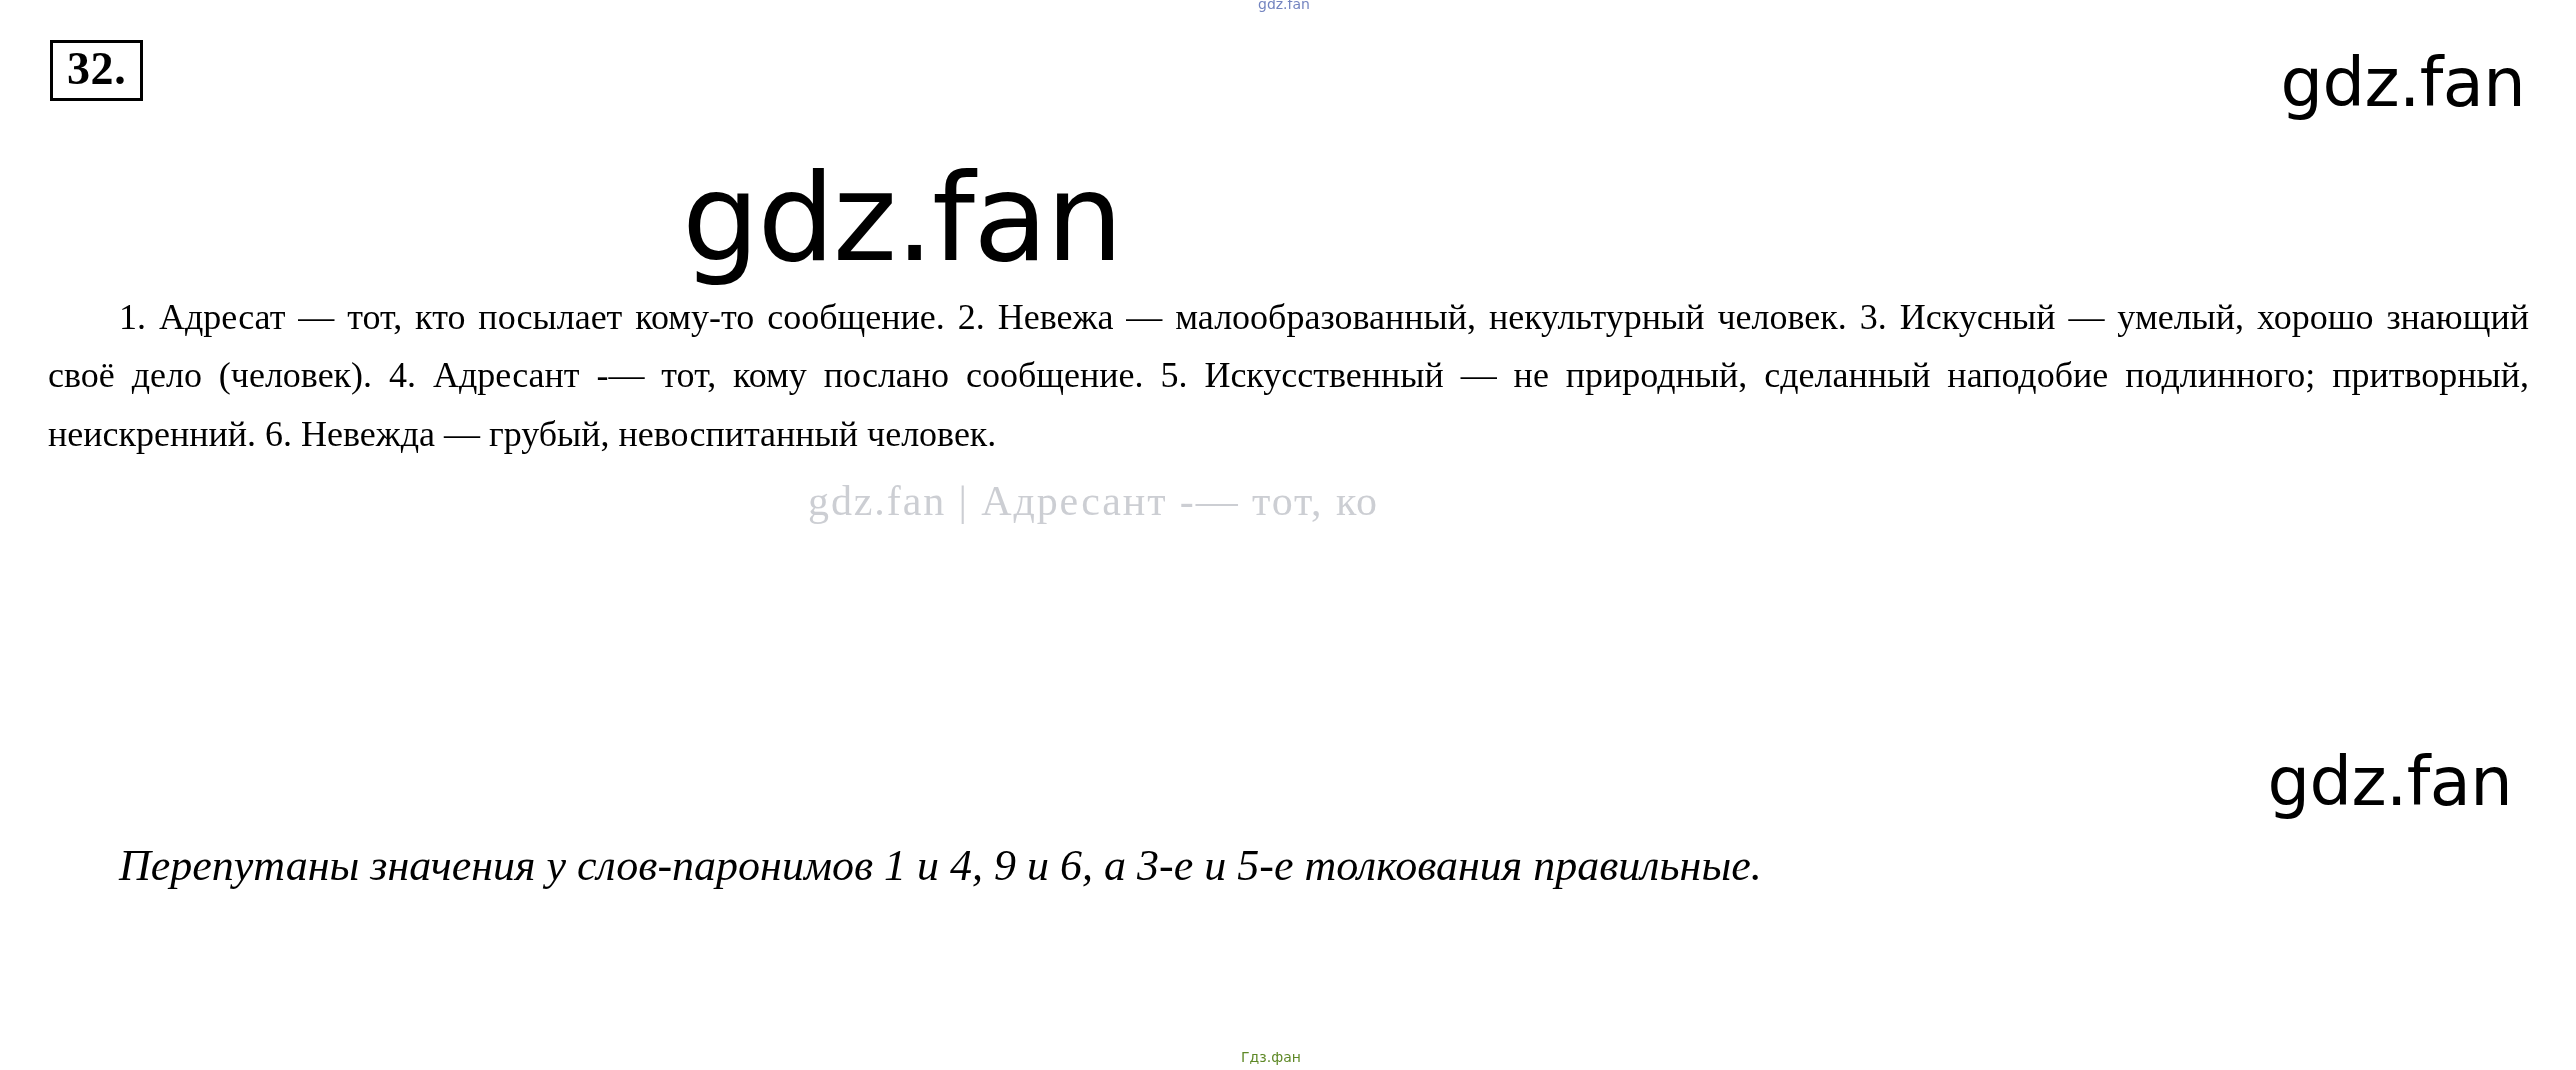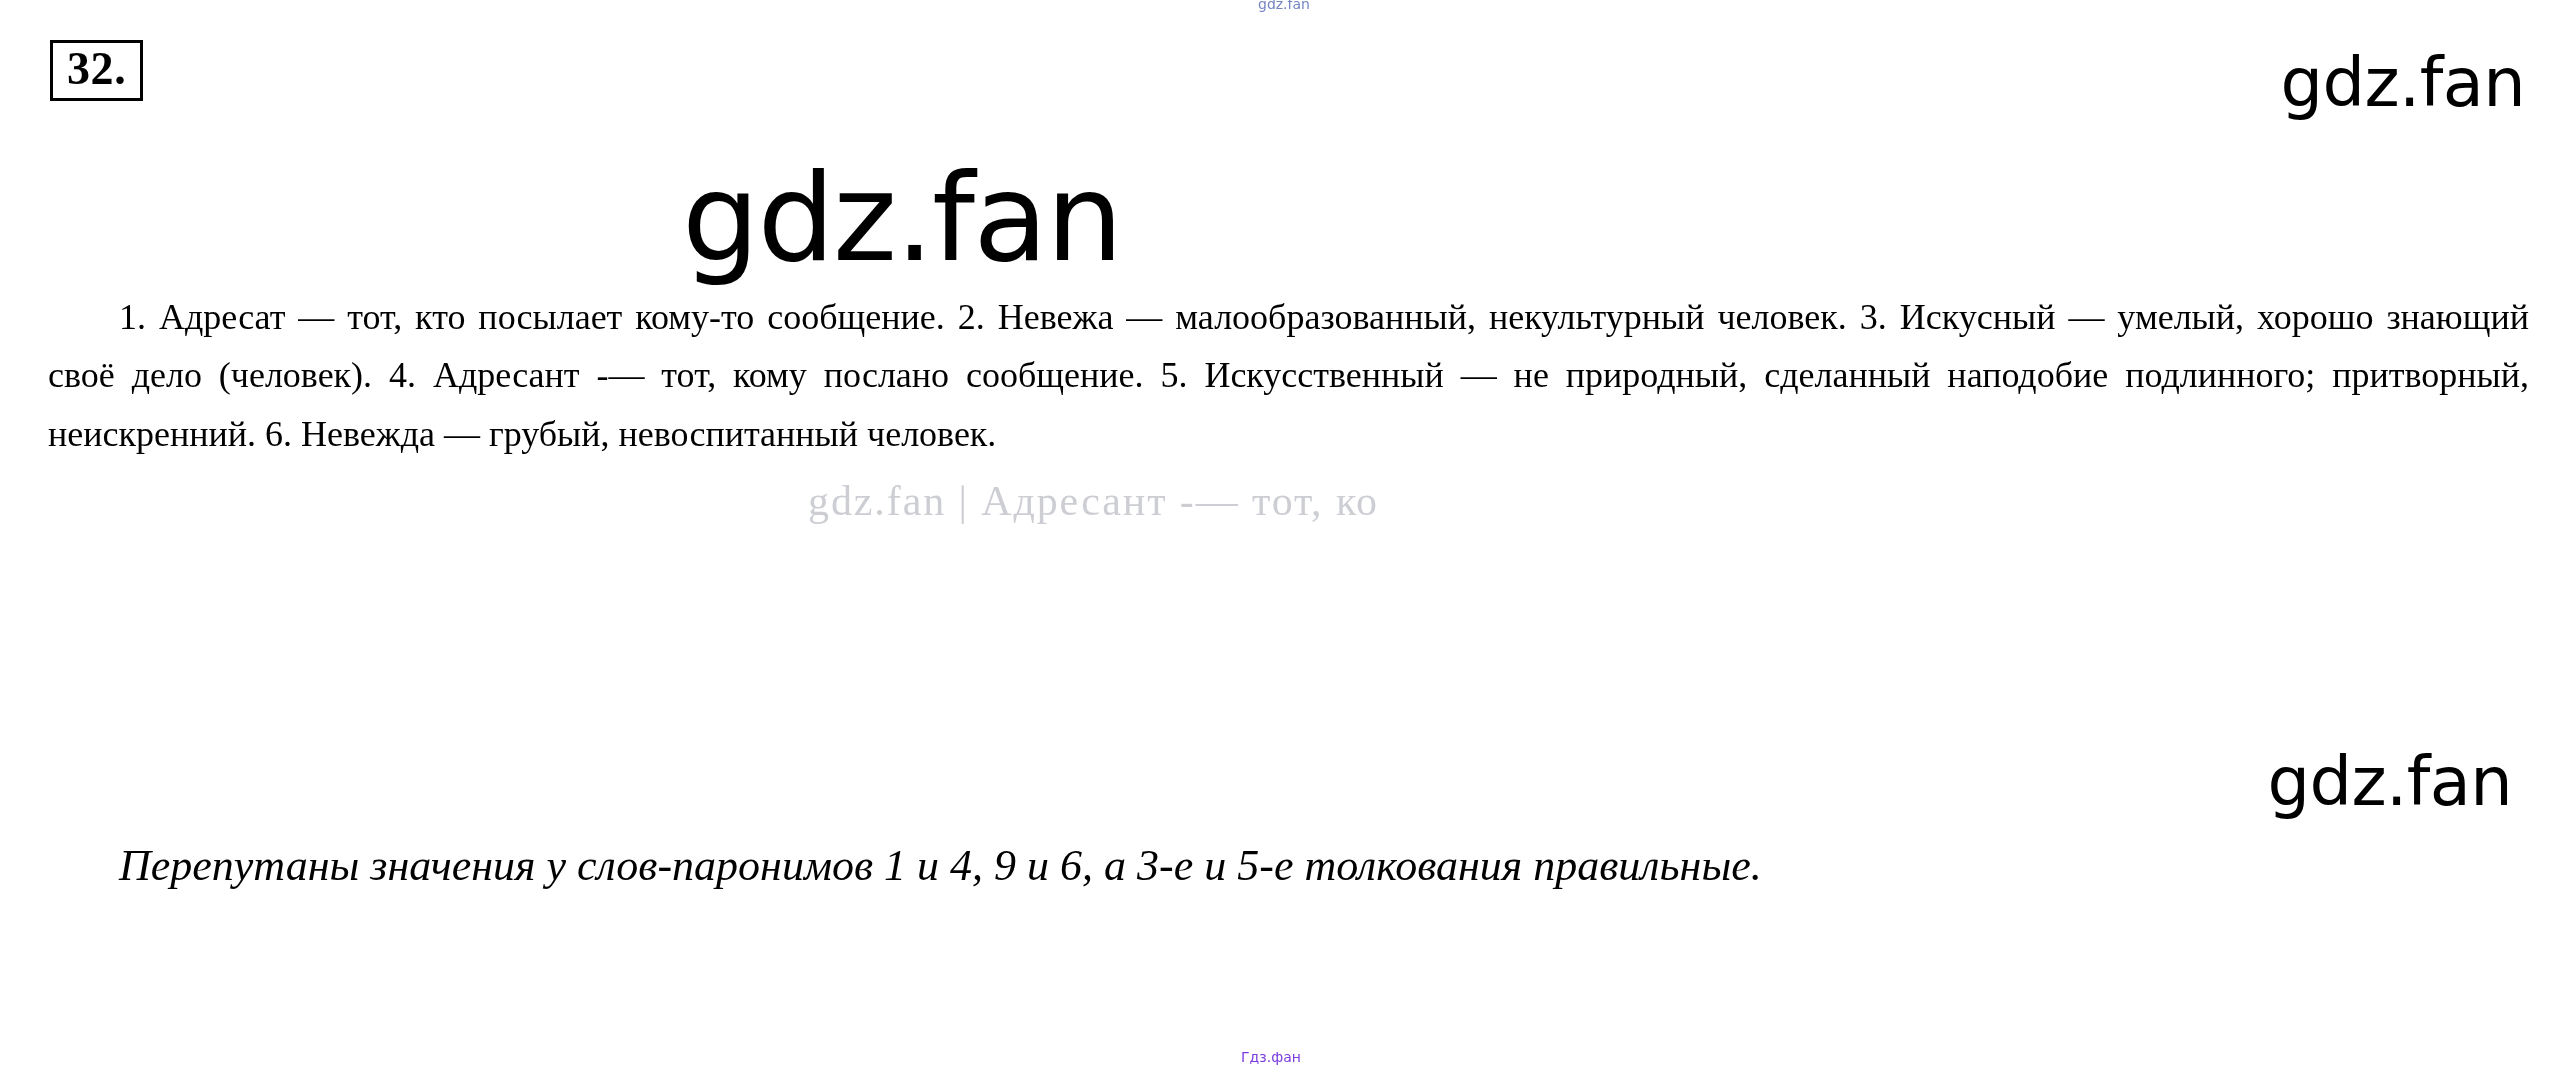--- a/index.html
+++ b/index.html
@@ -64,21 +64,21 @@
   .wm-mid-right {
     right: 64px;
     top: 743px;
     font-size: 67px;
     letter-spacing: -0.6px;
   }
   .wm-bottom {
     left: 1271px;
     bottom: 6.4px;
     font-size: 14px;
-    color: #6d28d9;
+    color: #4d7c0f;
     opacity: .9;
     transform: translateX(-50%);
   }
   
   .wm-ghost {
     position: absolute;
     left: 808px;
     top: 477px;
     font-family: "Liberation Serif", serif;
     font-size: 42px;

